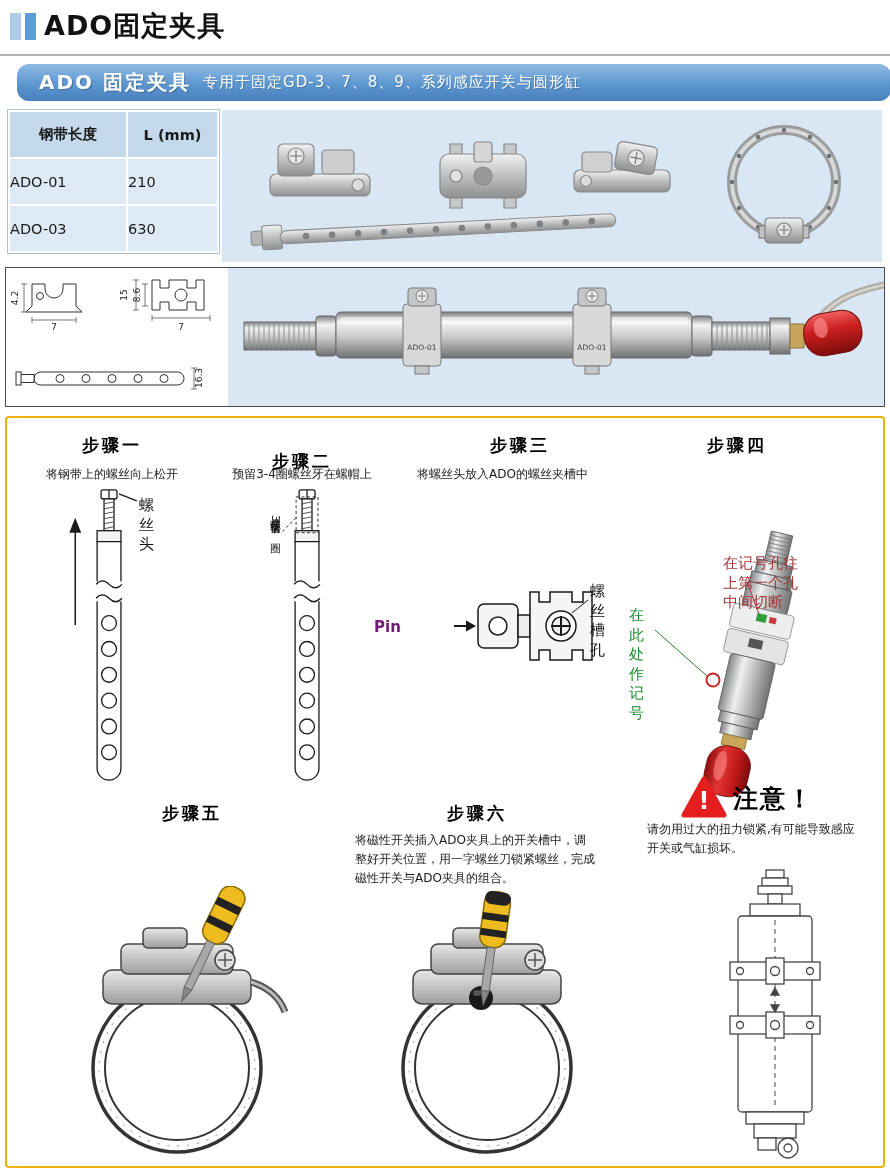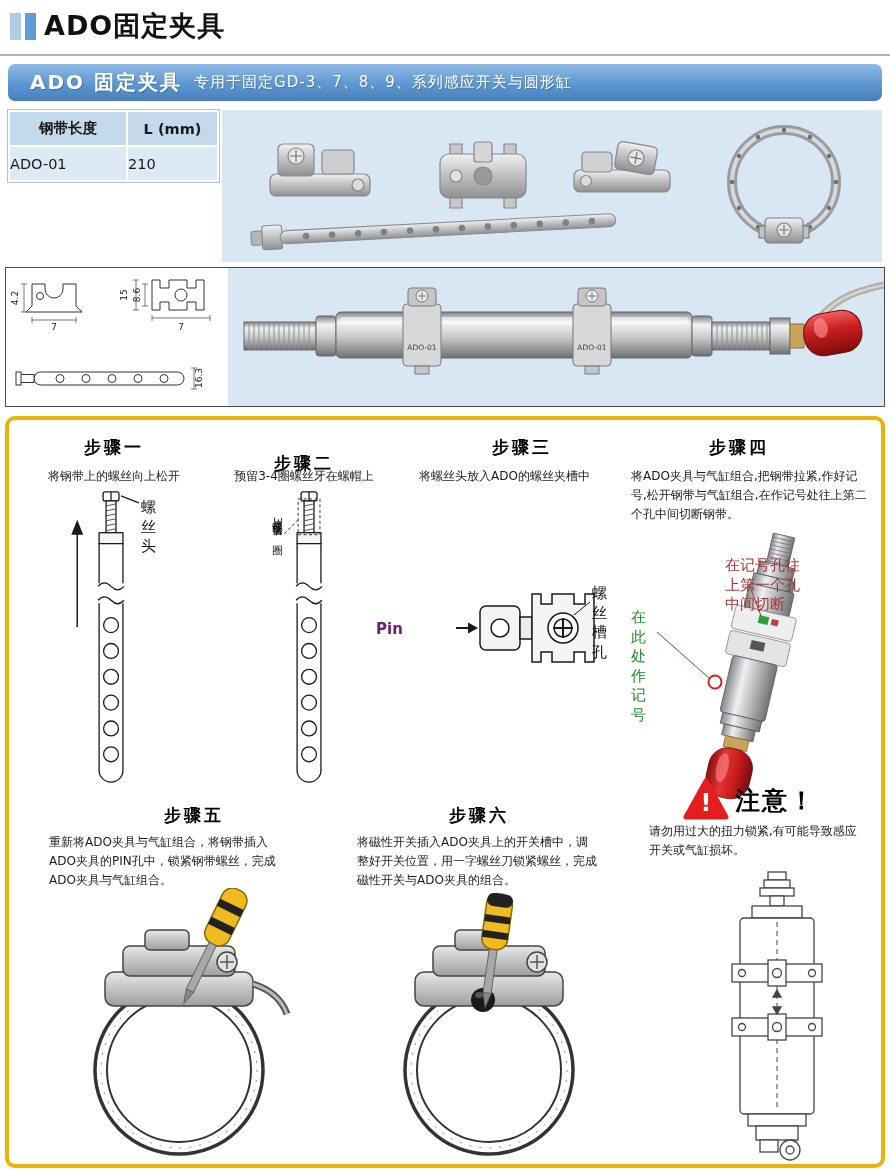--- a/index.html
+++ b/index.html
@@ -8,40 +8,40 @@
         font-family:"DejaVu Sans","Liberation Sans",sans-serif;color:#111;overflow:hidden}
   .abs{position:absolute}
   
   .bars{left:10px;top:9px;display:flex;gap:4px}
   .bar{width:11px;height:27px}
   .bar-light{background:#aecbe8}
   .bar-dark{background:#5f9bd6}
   .page-title{left:44px;top:4px;font-size:27px;font-weight:bold;letter-spacing:1px}
   .header-rule{left:0;top:50px;width:890px;height:2px;background:#b3b3b3}
   
-  .banner{left:8px;top:60px;width:874px;height:37px;border-radius:7px;
+  .banner{left:17px;top:60px;width:874px;height:37px;border-radius:12px;
           background:linear-gradient(180deg,#8fbae5,#5d97d0 55%,#477fbc);
           display:flex;align-items:center;padding-left:22px;color:#fff}
   .banner-title{font-size:20px;font-weight:bold;letter-spacing:2px;margin-right:12px;
                 text-shadow:1px 1px 1px rgba(0,0,0,.25)}
   .banner-subtitle{font-size:15px;letter-spacing:1px;text-shadow:1px 1px 1px rgba(0,0,0,.2)}
   
   .spec-table{left:8px;top:106px;width:211px;border-collapse:collapse;table-layout:fixed;
               outline:1px solid #a9c2da}
-  .spec-table th,.spec-table td{border:2.5px solid #fff;height:35px;
+  .spec-table th,.spec-table td{border:2.5px solid #fff;height:47px;
               font-size:14.5px;color:#1a1a1a;background:#dde9f4;vertical-align:middle}
   .spec-table th{background:#c4d9ec;font-weight:bold}
   .col-model{width:118px}
   
   .photo-panel{left:222px;top:106px;width:660px;height:152px;background:#d9e7f4}
   .draw-section{left:5px;top:263px;width:880px;height:140px;border:1px solid #4a4a4a;background:#fff}
   .draw-left{left:6px;top:264px;width:220px;height:138px}
   .photo-panel2{left:228px;top:264px;width:656px;height:138px;background:#d9e7f4}
   
-  .steps-box{left:5px;top:412px;width:880px;height:752px;border:4px solid #eab308;border-radius:10px;background:#fff}
+  .steps-box{left:5px;top:412px;width:880px;height:752px;border:2px solid #eab308;border-radius:4px;background:#fff}
   .step-title{position:absolute;font-size:17px;font-weight:bold;text-align:center;letter-spacing:3px;color:#000}
   .step-desc{position:absolute;font-size:12px;line-height:1.6;color:#1a1a1a}
   .center{text-align:center}
   .small-label{position:absolute;font-size:15px;line-height:1.3;color:#111}
   .v-label{position:absolute;writing-mode:vertical-rl;font-size:10.5px;letter-spacing:1px;color:#111}
   .pin-label{position:absolute;font-size:15px;font-weight:bold;color:#701a75}
   .note-red{color:#a23535}
   .note-green{color:#1e8a2e}
   .warn-title{position:absolute;font-size:25px;font-weight:bold;letter-spacing:2px;color:#000}
   .warn-text{position:absolute;font-size:12px;line-height:1.55;color:#1a1a1a}
@@ -65,20 +65,24 @@
 
   <table class="abs spec-table">
     <tbody>
         <tr>
       <th class="col-model">钢带长度</th>
       <th>L (mm)</th>
     </tr>
     <tr>
       <td>ADO-01</td>
       <td>210</td>
+    </tr>
+    <tr>
+      <td>ADO-03</td>
+      <td>630</td>
     </tr>
   </tbody>
     </table>
 
   <div class="abs photo-panel">
     <svg width="660" height="152" viewBox="0 0 660 152">
       <defs>
         <linearGradient id="mA" x1="0" y1="0" x2="0" y2="1">
           <stop offset="0" stop-color="#f0f1f2"></stop>
           <stop offset="0.45" stop-color="#c2c4c6"></stop>
@@ -252,21 +256,20 @@
   <div class="abs steps-box">
 
     <div class="step-title" style="left:25px;top:16px;width:160px">步骤一</div>
     <div class="step-title" style="left:215px;top:32px;width:160px">步骤二</div>
     <div class="step-title" style="left:433px;top:16px;width:160px">步骤三</div>
     <div class="step-title" style="left:650px;top:16px;width:160px">步骤四</div>
 
     <div class="step-desc center" style="left:15px;top:47px;width:180px">将钢带上的螺丝向上松开</div>
     <div class="step-desc center" style="left:205px;top:47px;width:180px">预留3-4圈螺丝牙在螺帽上</div>
     <div class="step-desc center" style="left:393px;top:47px;width:205px">将螺丝头放入ADO的螺丝夹槽中</div>
-    <div class="step-desc" style="left:622px;top:47px;width:240px">将ADO夹具与气缸组合,把钢带拉紧,作好记号,松开钢带与气缸组合,在作记号处往上第二个孔中间切断钢带。</div>
 
     <svg class="abs" style="left:40px;top:68px" width="132" height="310" viewBox="0 0 132 312">
       <g stroke="#1a1a1a" stroke-width="1.3" fill="#fff">
         <rect x="54" y="4" width="16" height="9" rx="2"></rect>
         <line x1="62" y1="4" x2="62" y2="13"></line>
         <rect x="57" y="13" width="10" height="32"></rect>
         <path d="M57 18 l10 -2 M57 23 l10 -2 M57 28 l10 -2 M57 33 l10 -2 M57 38 l10 -2 M57 43 l10 -2" stroke="#555" stroke-width="1" fill="none"></path>
         <rect x="50" y="45" width="24" height="11" fill="#f4f4f4"></rect>
         <path d="M50 56 h24 v228 a12 12 0 0 1 -24 0 z"></path>
         <rect x="47" y="96" width="30" height="20" fill="#fff" stroke="none"></rect>
@@ -360,21 +363,20 @@
       </g>
       <circle cx="88" cy="162" r="6.5" fill="none" stroke="#d42020" stroke-width="2"></circle>
       <path d="M122 64 L134 96" stroke="#a23535" stroke-width="1" fill="none"></path>
       <path d="M30 112 L82 158" stroke="#2a7a2a" stroke-width="1" fill="none"></path>
     </svg>
     <div class="small-label note-red" style="left:716px;top:136px;width:78px">在记号孔往上第一个孔中间切断</div>
     <div class="small-label note-green" style="left:622px;top:188px;width:24px">在此处作记号</div>
 
     <div class="step-title" style="left:100px;top:384px;width:170px">步骤五</div>
     <div class="step-title" style="left:385px;top:384px;width:170px">步骤六</div>
-    <div class="step-desc" style="left:40px;top:413px;width:236px">重新将ADO夹具与气缸组合，将钢带插入ADO夹具的PIN孔中，锁紧钢带螺丝，完成ADO夹具与气缸组合。</div>
     <div class="step-desc" style="left:348px;top:413px;width:240px">将磁性开关插入ADO夹具上的开关槽中，调整好开关位置，用一字螺丝刀锁紧螺丝，完成磁性开关与ADO夹具的组合。</div>
 
     <svg class="abs" style="left:40px;top:468px" width="264" height="276" viewBox="0 0 264 276">
       <defs>
         <linearGradient id="mD" x1="0" y1="0" x2="0" y2="1">
           <stop offset="0" stop-color="#e8e8e8"></stop>
             <stop offset="1" stop-color="#9e9e9e"></stop>
         </linearGradient>
       </defs>
       <circle cx="130" cy="182" r="84" fill="#fff" stroke="#333" stroke-width="3.5"></circle>

